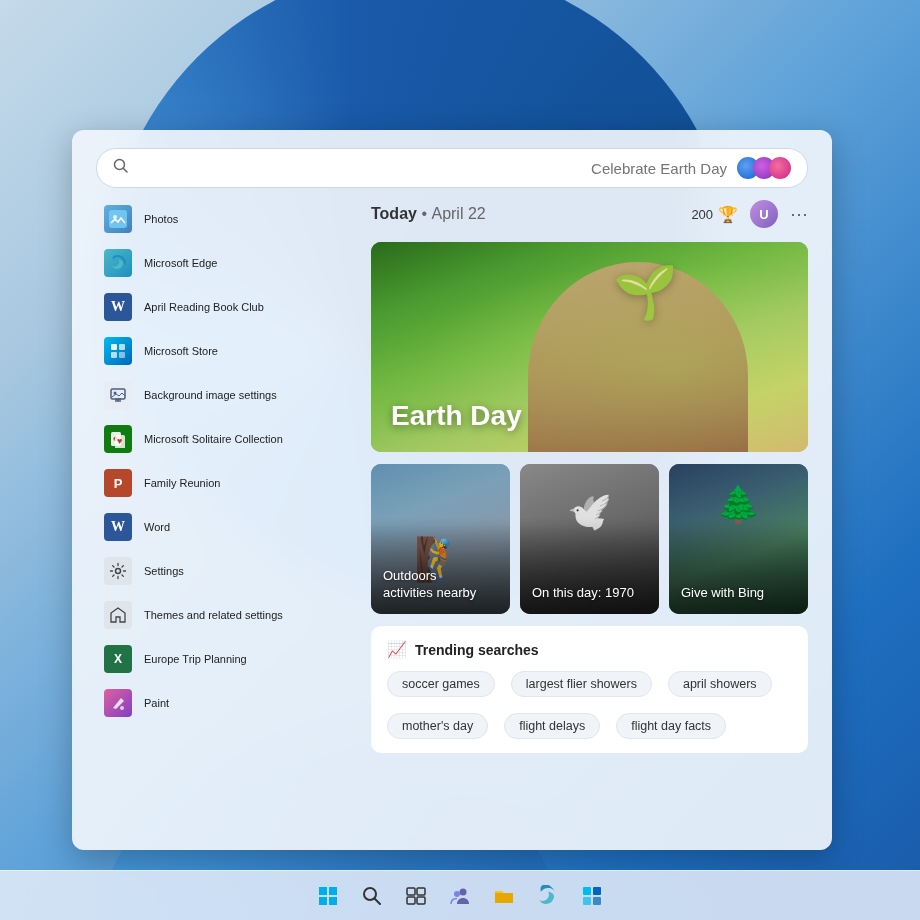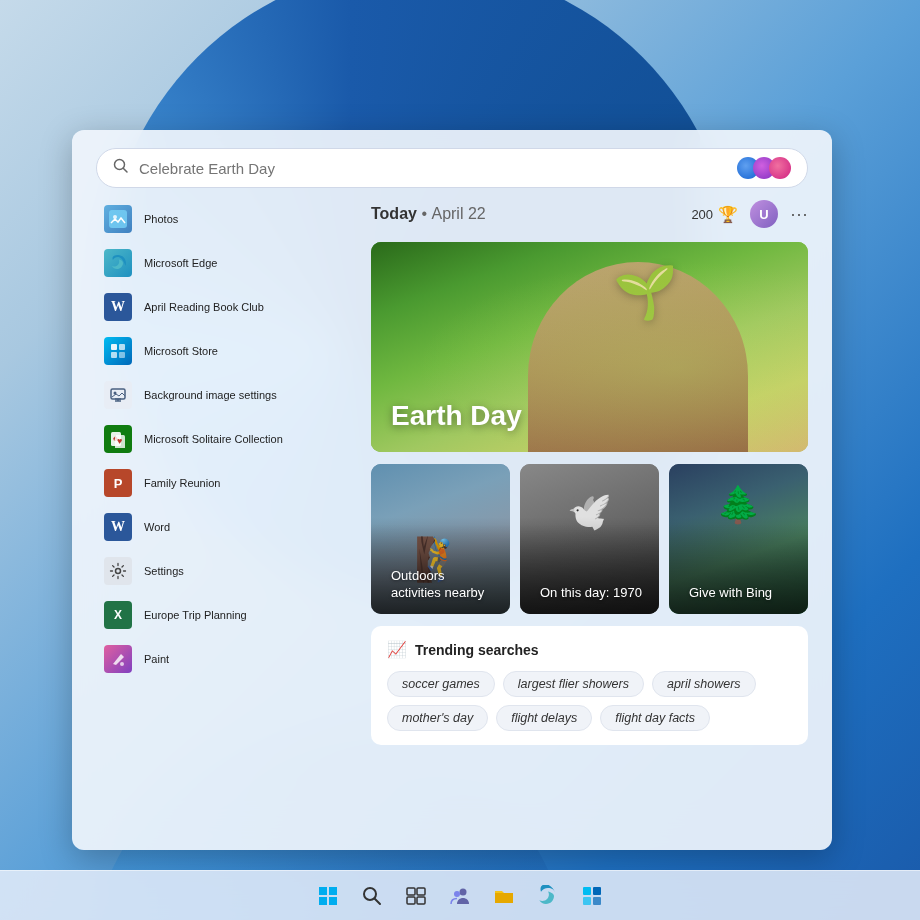--- a/index.html
+++ b/index.html
@@ -65,20 +65,21 @@
       font-size: 16px;
     }
     .search-input {
       flex: 1;
       border: none;
       outline: none;
       font-size: 15px;
       color: #0f766e;
       background: transparent;
       font-family: 'Segoe UI', Arial, sans-serif;
+      text-align: right;
     }
     .search-badge {
       display: flex;
       align-items: center;
       gap: 2px;
     }
     .badge-circle {
       width: 22px; height: 22px;
       border-radius: 50%;
     }
@@ -258,21 +259,21 @@
     .card-bing::after {
       content: '';
       position: absolute;
       bottom: 0; left: 0; right: 0;
       height: 60%;
       background: linear-gradient(to top, rgba(0,0,0,0.4), transparent);
     }
     .card-label {
       position: absolute;
       bottom: 12px;
-      left: 20px;
+      left: 12px;
       color: white;
       font-size: 13px;
       font-weight: 500;
       z-index: 2;
       text-shadow: 0 1px 3px rgba(0,0,0,0.5);
       line-height: 1.3;
     }
 
     
     .trending-section {
@@ -289,22 +290,21 @@
     }
     .trending-icon { color: #e07030; font-size: 16px; }
     .trending-title {
       font-size: 14px;
       font-weight: 600;
       color: #222;
     }
     .trending-chips {
       display: flex;
       flex-wrap: wrap;
-      gap: 8px;
-      font-style: italic;
+      gap: 16px;
     }
     .chip {
       background: #f0f3f8;
       border-radius: 16px;
       padding: 5px 14px;
       font-size: 12.5px;
       color: #333;
       cursor: pointer;
       border: 1px solid #e0e5ee;
       transition: background 0.15s;
@@ -460,20 +460,28 @@
         <div class="recent-item">
           <div class="app-icon icon-settings">
             <svg width="18" height="18" viewBox="0 0 18 18" fill="none">
               <circle cx="9" cy="9" r="2.5" stroke="#444" stroke-width="1.5"></circle>
               <path d="M9 1.5v2M9 14.5v2M1.5 9h2M14.5 9h2M3.6 3.6l1.4 1.4M13 13l1.4 1.4M3.6 14.4l1.4-1.4M13 5l1.4-1.4" stroke="#444" stroke-width="1.3" stroke-linecap="round"></path>
             </svg>
           </div>
           <span class="recent-label">Settings</span>
         </div>
 
+        <div class="recent-item">
+          <div class="app-icon icon-themes">
+            <svg width="18" height="18" viewBox="0 0 18 18" fill="none">
+              <path d="M9 2L2 7v9h5v-5h4v5h5V7z" stroke="#444" stroke-width="1.3" fill="none"></path>
+            </svg>
+          </div>
+          <span class="recent-label">Themes and related settings</span>
+        </div>
 
         <div class="recent-item">
           <div class="app-icon icon-excel">
             <span class="excel-x">X</span>
           </div>
           <span class="recent-label">Europe Trip Planning</span>
         </div>
 
         <div class="recent-item">
           <div class="app-icon icon-paint">

